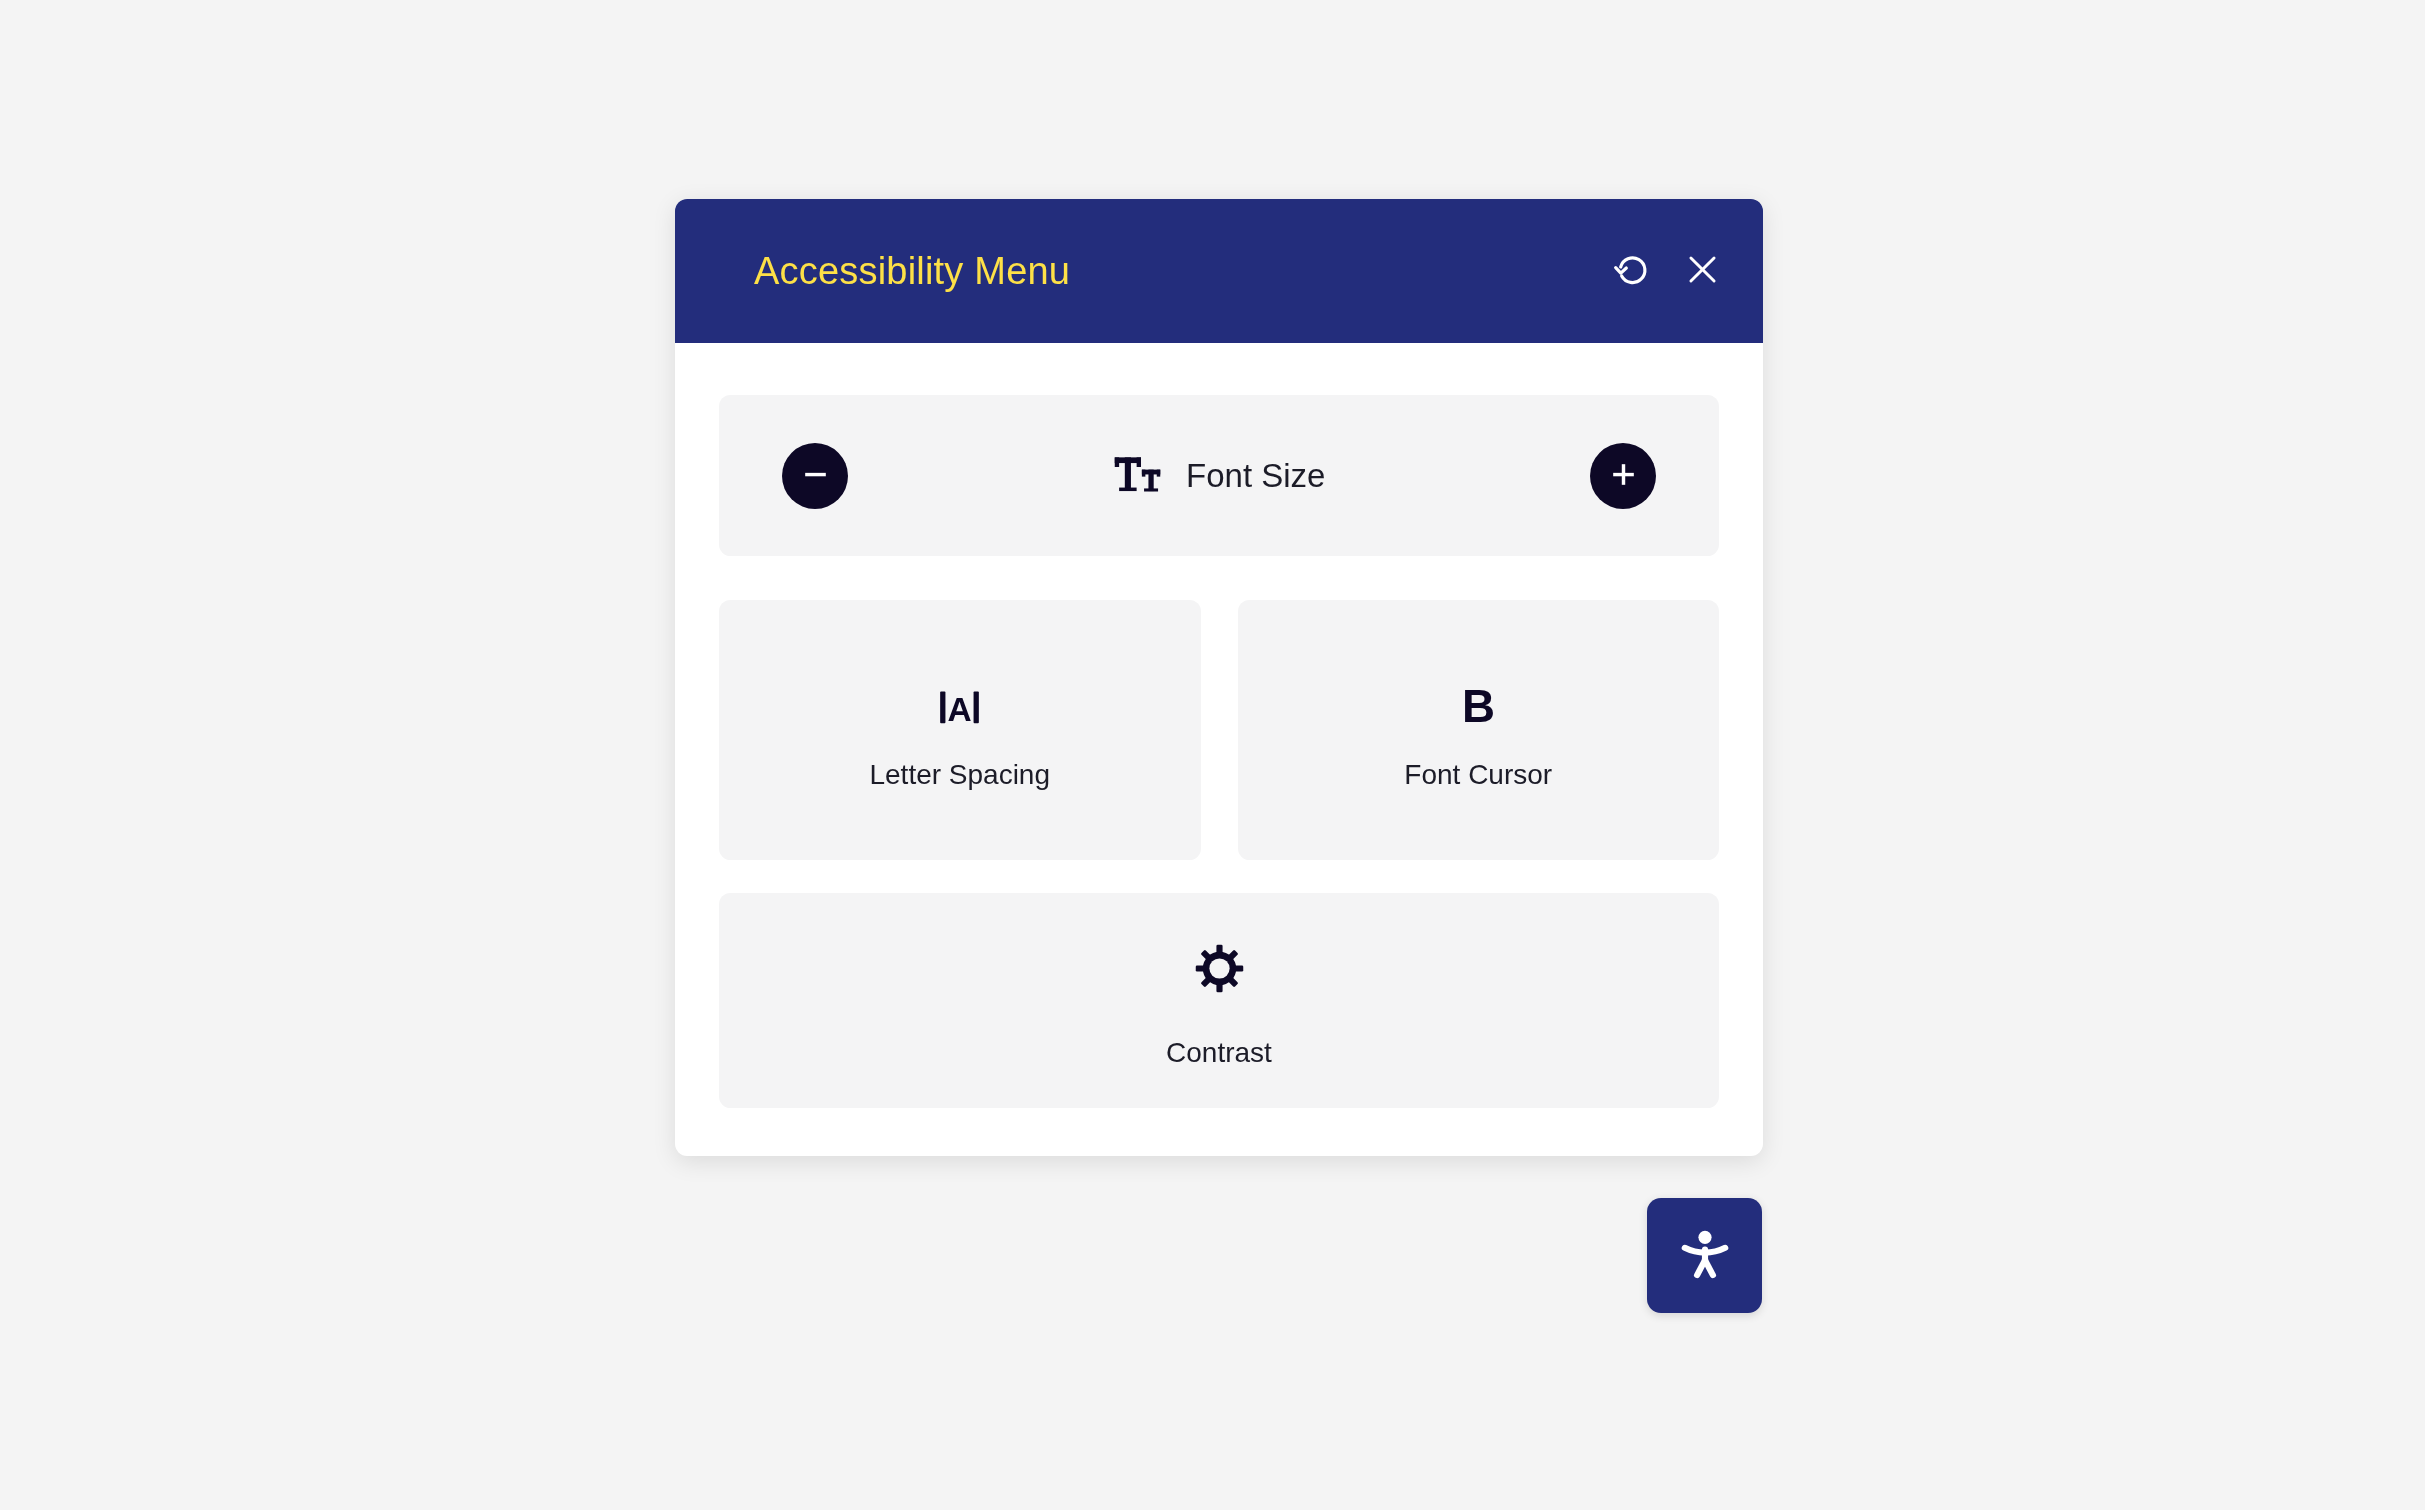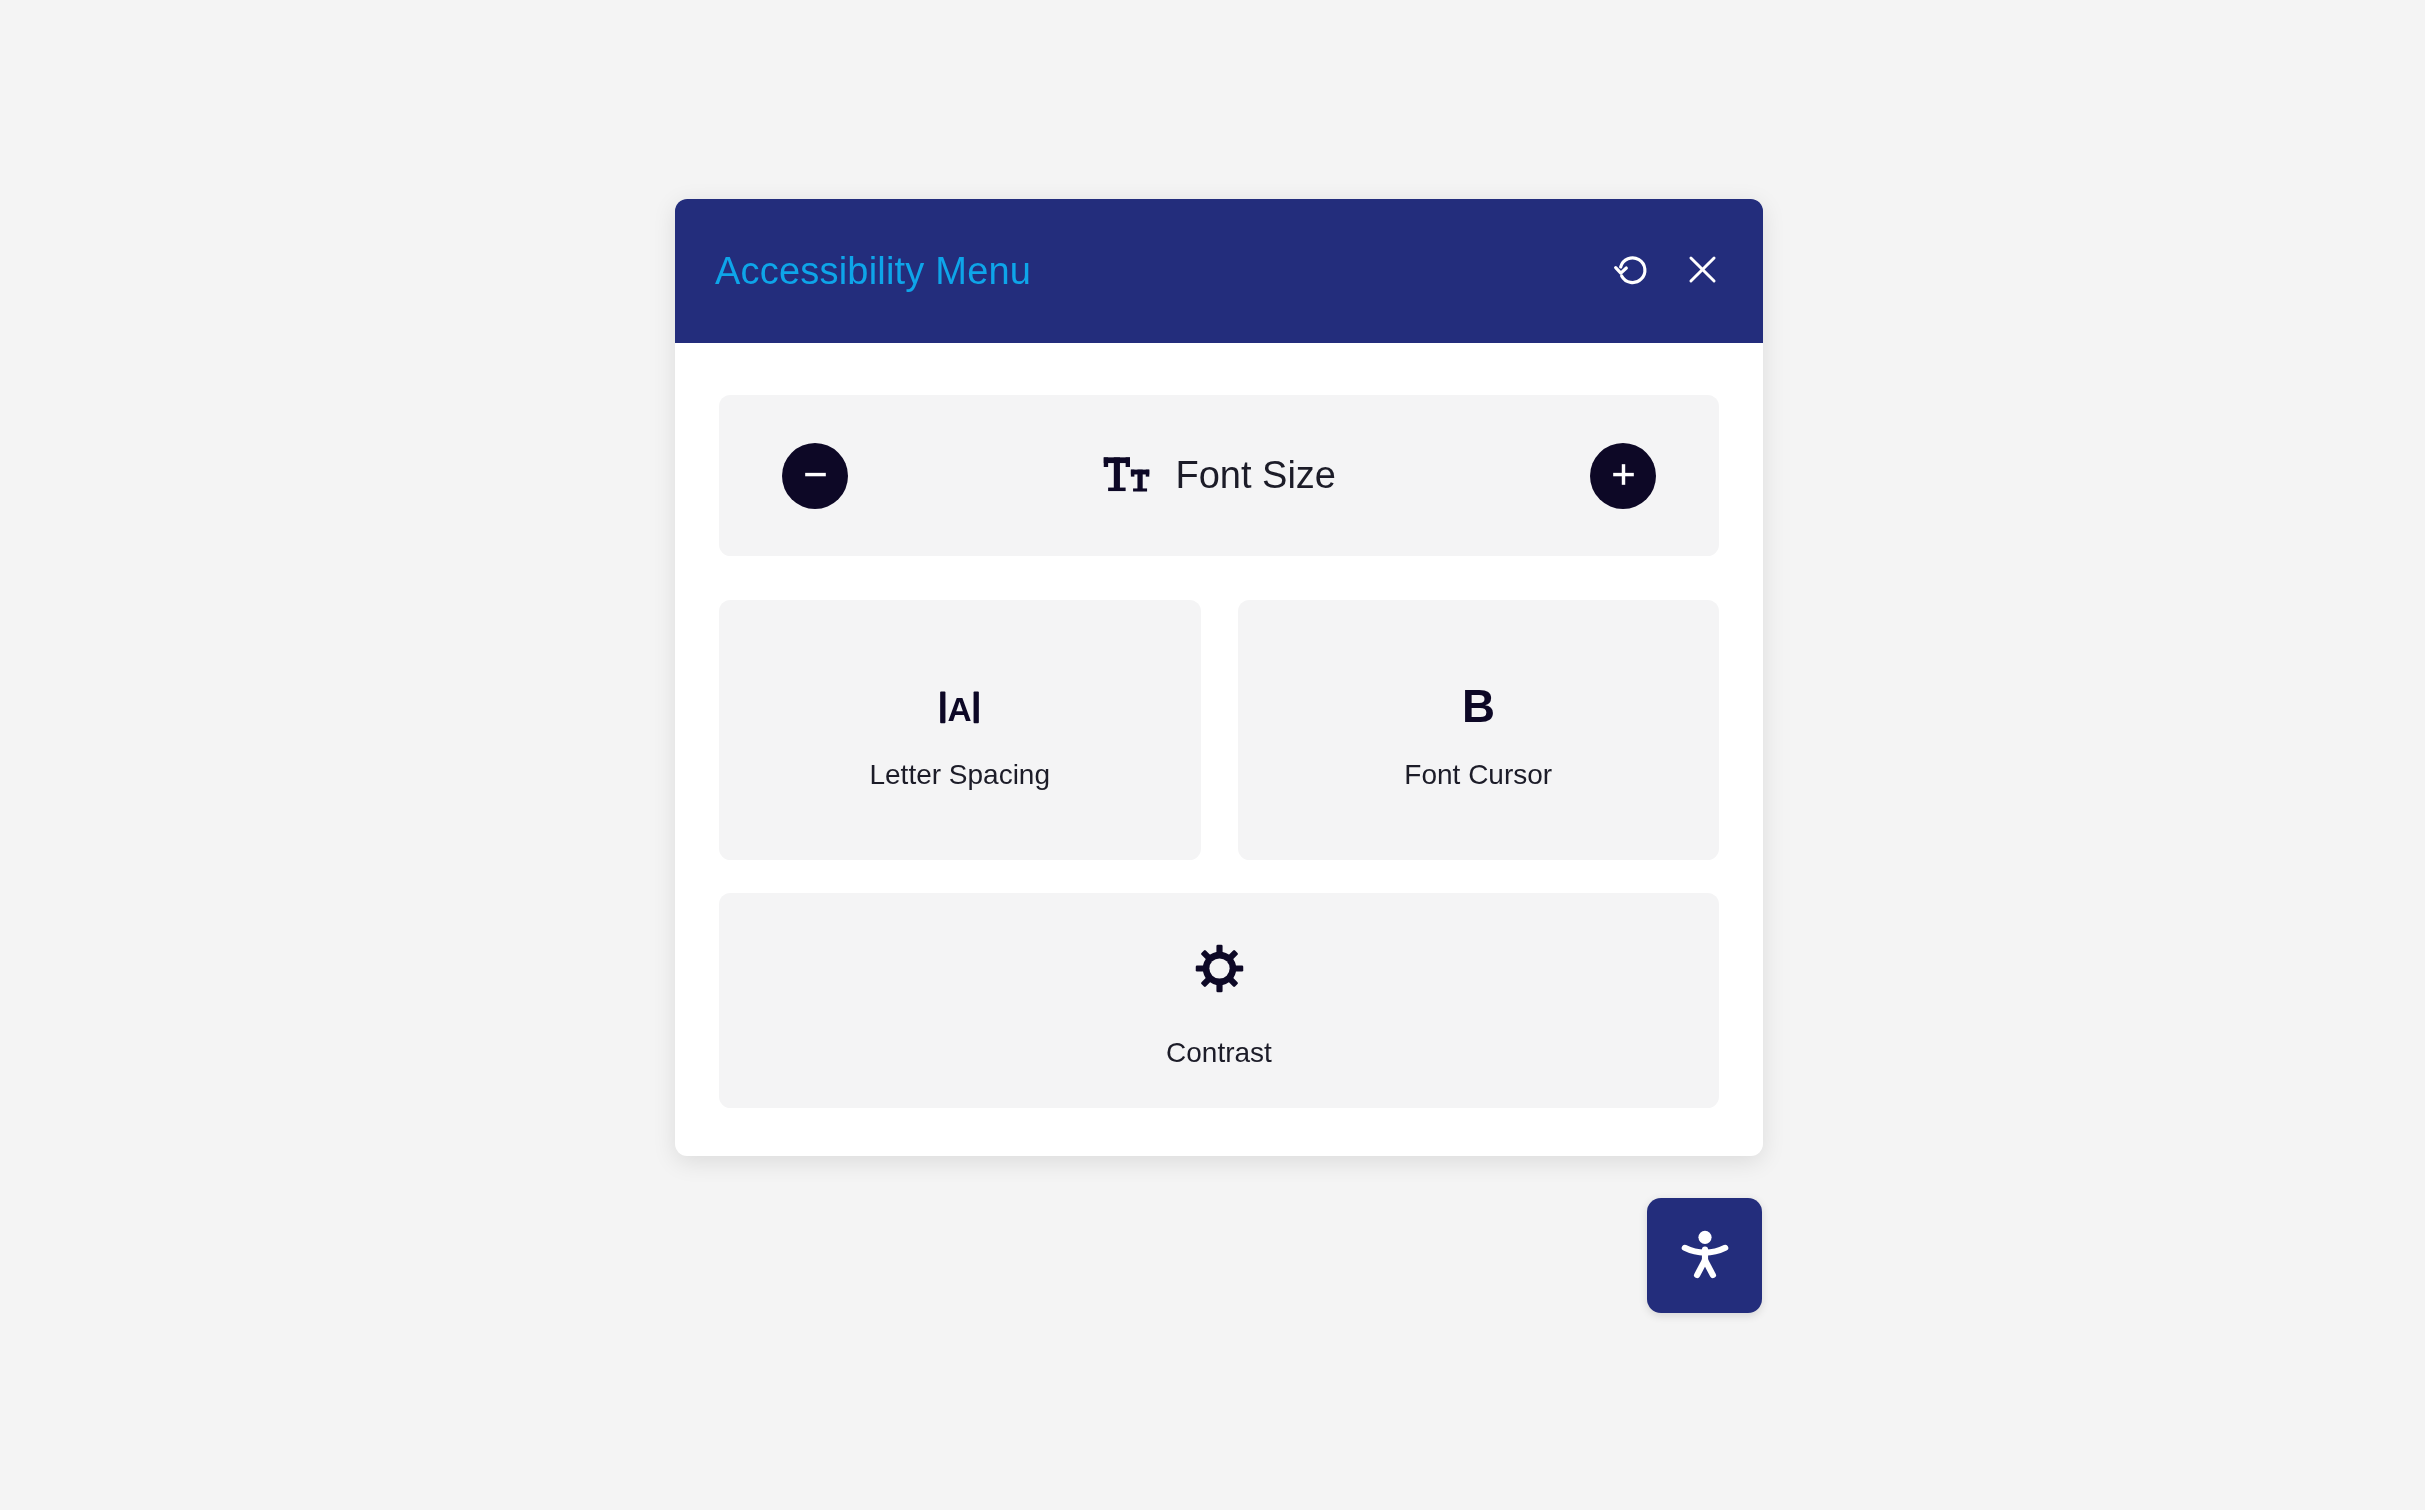--- a/index.html
+++ b/index.html
@@ -33,25 +33,26 @@
   #panel-header {
     height: 144px;
     background: #232d7c;
     display: flex;
     align-items: center;
     justify-content: space-between;
     padding: 0 38px 0 40px;
     box-sizing: border-box;
   }
   #panel-title {
-    color: #0ea5e9;
+    color: #fde047;
     font-size: 38px;
     font-weight: 400;
     letter-spacing: 0.2px;
     white-space: nowrap;
+    margin-left: 39px;
   }
   #header-actions {
     display: flex;
     align-items: center;
     gap: 24.5px;
   }
   .hdr-btn {
     width: 45px;
     height: 45px;
     display: flex;
@@ -92,21 +93,21 @@
     border: none;
     padding: 0;
     flex: 0 0 auto;
   }
   #font-size-center {
     display: flex;
     align-items: center;
     gap: 24.5px;
   }
   #font-size-label {
-    font-size: 38px;
+    font-size: 33px;
     color: #1c1c28;
   }
   .tt-icon {
     display: block;
   }
 
   
   .tile-row {
     display: flex;
     gap: 37px;

